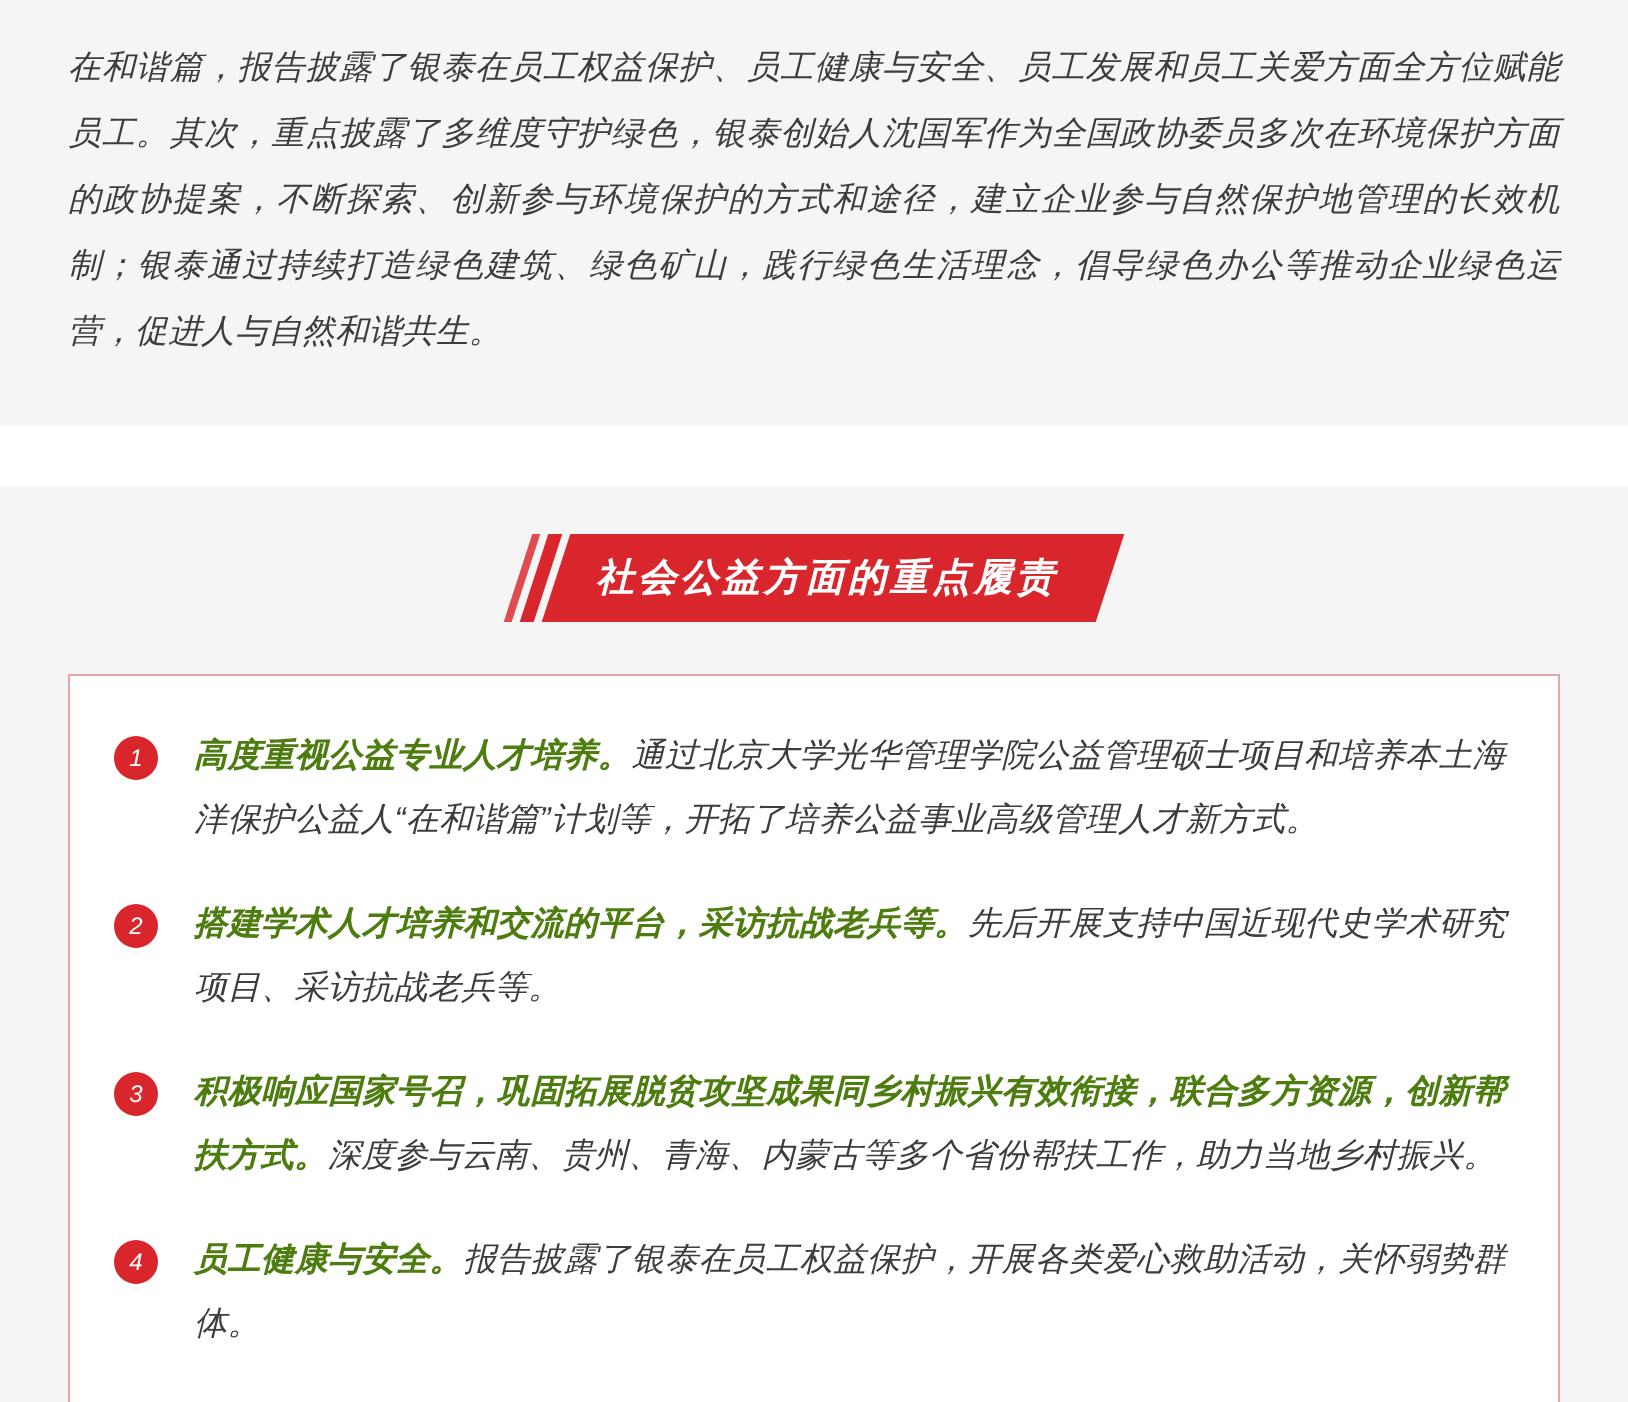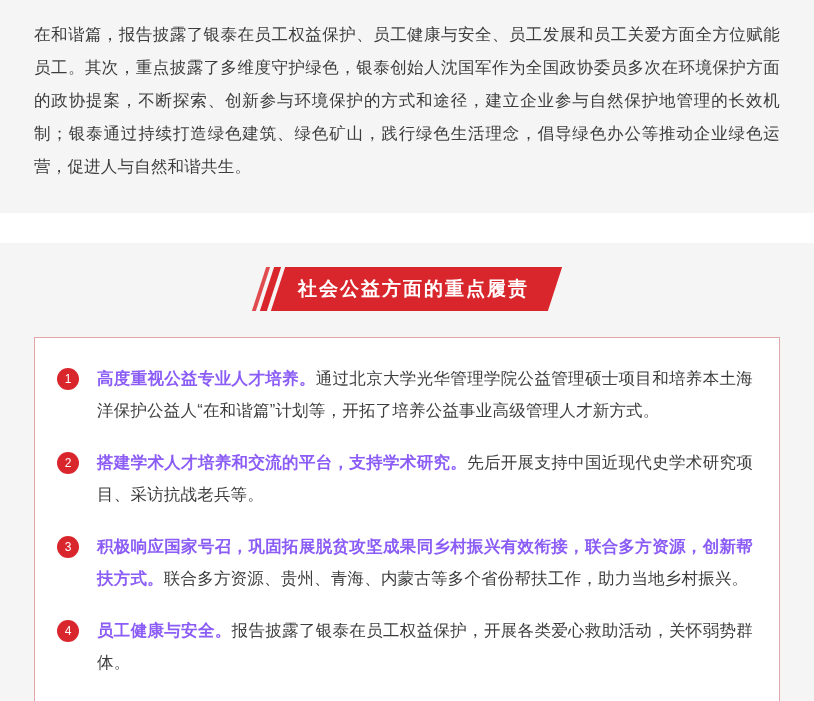--- a/index.html
+++ b/index.html
@@ -13,20 +13,21 @@
     font-family: "Liberation Sans", sans-serif;
     color: #333333;
     overflow: hidden;
   }
 
   .page {
     width: 814px;
     height: 701px;
     position: relative;
     background: #ffffff;
+    font-style: italic;
   }
 
   
   .intro-block {
     background: #f5f5f5;
     padding: 18px 34px 30px 34px;
     box-sizing: border-box;
   }
   .intro-para {
     font-size: 16.5px;
@@ -123,21 +124,21 @@
   }
   .item-text {
     font-size: 16.5px;
     line-height: 32px;
     color: #3d3d3d;
     text-align: justify;
     letter-spacing: 0.2px;
   }
   .item-text b {
     font-weight: bold;
-    color: #8b5cf6;
+    color: #4d7c0f;
   }
 </style>
 </head>
 <body>
 
 <div class="page">
 
   <div class="intro-block">
     <p class="intro-para">在和谐篇，报告披露了银泰在员工权益保护、员工健康与安全、员工发展和员工关爱方面全方位赋能员工。其次，重点披露了多维度守护绿色，银泰创始人沈国军作为全国政协委员多次在环境保护方面的政协提案，不断探索、创新参与环境保护的方式和途径，建立企业参与自然保护地管理的长效机制；银泰通过持续打造绿色建筑、绿色矿山，践行绿色生活理念，倡导绿色办公等推动企业绿色运营，促进人与自然和谐共生。</p>
   </div>
@@ -162,28 +163,28 @@
       <div class="list-item">
         <div class="num-badge">1</div>
         <div class="item-text">
           <b>高度重视公益专业人才培养。</b><span>通过北京大学光华管理学院公益管理硕士项目和培养本土海洋保护公益人“在和谐篇”计划等，开拓了培养公益事业高级管理人才新方式。</span>
         </div>
       </div>
 
       <div class="list-item">
         <div class="num-badge">2</div>
         <div class="item-text">
-          <b>搭建学术人才培养和交流的平台，支持学术研究。</b><span>先后开展支持中国近现代史学术研究项目、采访抗战老兵等。</span>
+          <b>搭建学术人才培养和交流的平台，采访抗战老兵等。</b><span>先后开展支持中国近现代史学术研究项目、采访抗战老兵等。</span>
         </div>
       </div>
 
       <div class="list-item">
         <div class="num-badge">3</div>
         <div class="item-text">
-          <b>积极响应国家号召，巩固拓展脱贫攻坚成果同乡村振兴有效衔接，联合多方资源，创新帮扶方式。</b><span>联合多方资源、贵州、青海、内蒙古等多个省份帮扶工作，助力当地乡村振兴。</span>
+          <b>积极响应国家号召，巩固拓展脱贫攻坚成果同乡村振兴有效衔接，联合多方资源，创新帮扶方式。</b><span>深度参与云南、贵州、青海、内蒙古等多个省份帮扶工作，助力当地乡村振兴。</span>
         </div>
       </div>
 
       <div class="list-item">
         <div class="num-badge">4</div>
         <div class="item-text">
           <b>员工健康与安全。</b><span>报告披露了银泰在员工权益保护，开展各类爱心救助活动，关怀弱势群体。</span>
         </div>
       </div>
 

